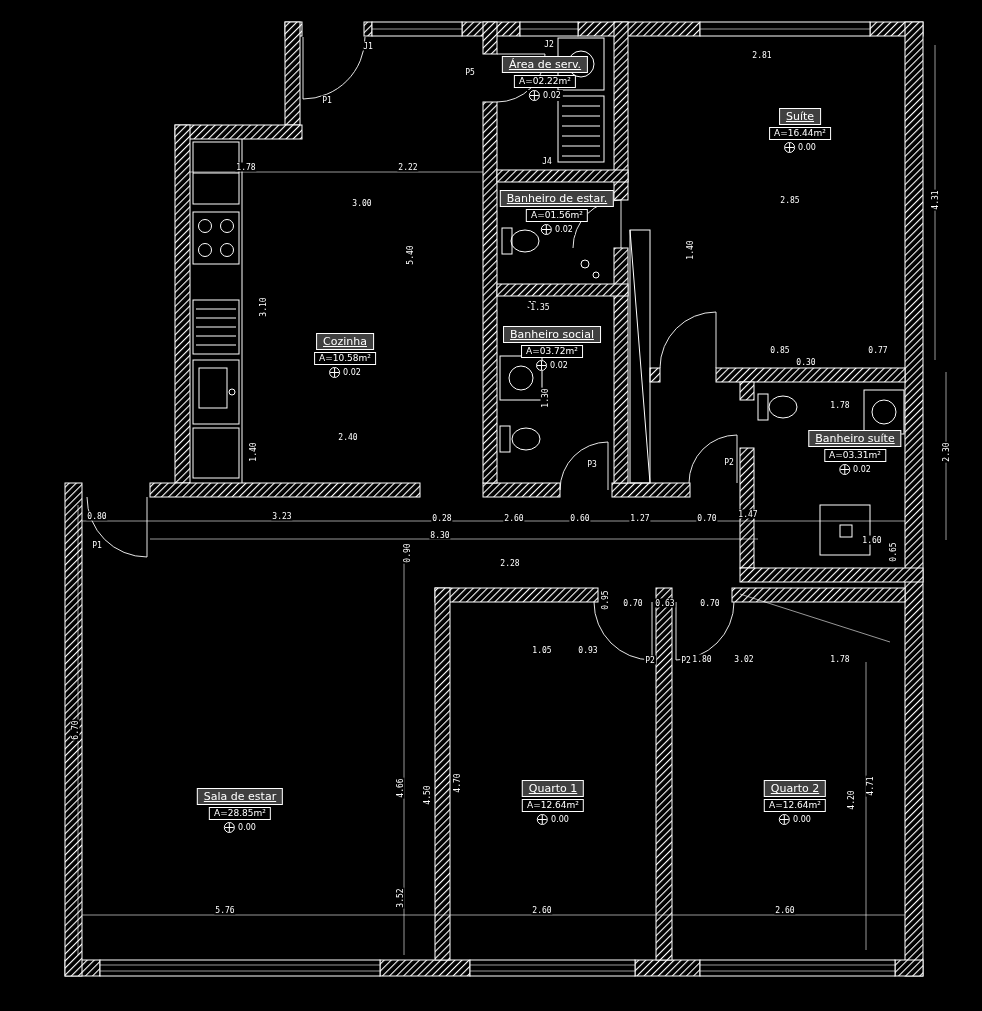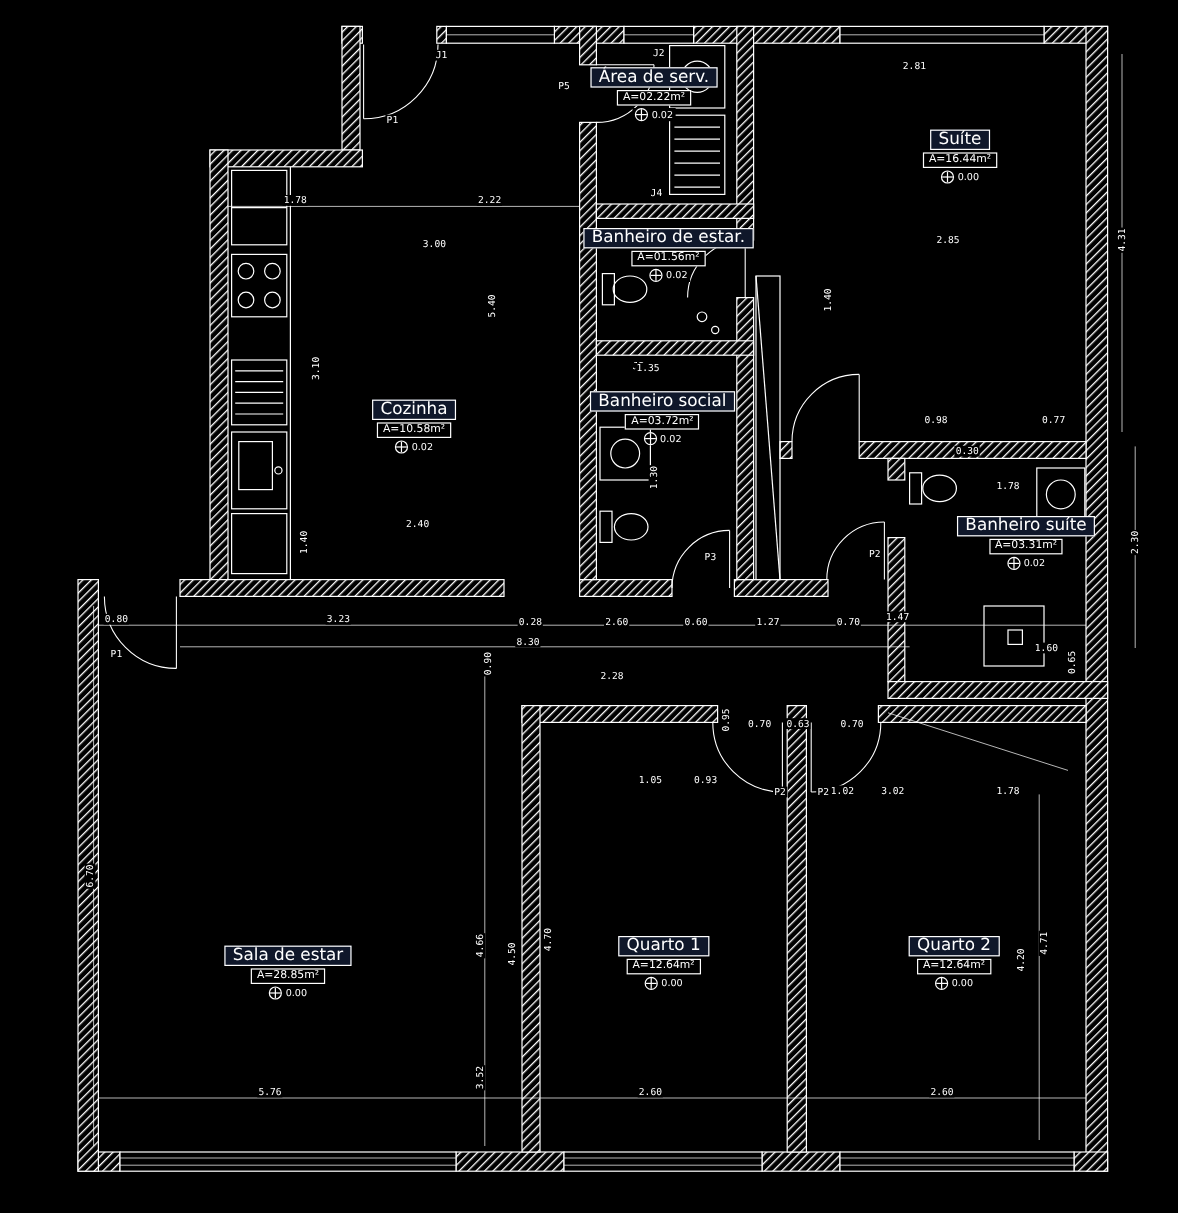--- a/index.html
+++ b/index.html
@@ -13,22 +13,22 @@
   .fix{stroke:#fff;stroke-width:1;fill:none;}
   .arc{stroke:#fff;stroke-width:.9;fill:none;}
   .dim{position:absolute;font-size:8px;line-height:9px;color:#fff;background:#000;
        padding:0 1px;white-space:nowrap;transform:translate(-50%,-50%);
        font-family:"DejaVu Sans Mono",monospace;}
   .dim.v{transform:translate(-50%,-50%) rotate(-90deg);}
   .tag{position:absolute;font-size:8px;line-height:9px;color:#fff;background:#000;
        padding:0 1px;transform:translate(-50%,-50%);font-family:"DejaVu Sans Mono",monospace;}
   .room-label{position:absolute;transform:translateX(-50%);display:flex;flex-direction:column;
        align-items:center;gap:2px;z-index:3;}
-  .room-name{font-size:14px;line-height:13px;border:1px solid #fff;background:#0f172a;
-       padding:1px 6px;white-space:nowrap;}
+  .room-name{font-size:11px;line-height:13px;border:1px solid #fff;background:#404040;
+       padding:1px 6px;white-space:nowrap;text-decoration:underline;}
   .room-area{font-size:9px;line-height:11px;border:1px solid #fff;background:#000;
        padding:0 4px;white-space:nowrap;}
   .lvl{display:flex;align-items:center;gap:3px;font-size:8px;background:#000;padding:0 2px;}
   .lvl-icon{width:9px;height:9px;border:1px solid #fff;border-radius:50%;
        background:linear-gradient(#fff,#fff) center/9px 1px no-repeat,
                   linear-gradient(#fff,#fff) center/1px 9px no-repeat;}
 </style>
 </head>
 <body>
 
@@ -284,22 +284,22 @@
     <span class="dim v" style="left:410px;top:255px">5.40</span>
     <span class="dim v" style="left:263px;top:307px">3.10</span>
     <span class="dim" style="left:348px;top:437px">2.40</span>
     <span class="dim v" style="left:253px;top:452px">1.40</span>
     <span class="dim" style="left:762px;top:55px">2.81</span>
     <span class="dim" style="left:790px;top:200px">2.85</span>
     <span class="dim v" style="left:935px;top:200px">4.31</span>
     <span class="dim v" style="left:690px;top:250px">1.40</span>
     <span class="dim" style="left:540px;top:307px">1.35</span>
     <span class="dim v" style="left:545px;top:398px">1.30</span>
-    <span class="dim" style="left:780px;top:350px">0.98</span>
-    <span class="dim" style="left:806px;top:376px">0.30</span>
+    <span class="dim" style="left:780px;top:350px">0.85</span>
+    <span class="dim" style="left:806px;top:362px">0.30</span>
     <span class="dim" style="left:878px;top:350px">0.77</span>
     <span class="dim" style="left:840px;top:405px">1.78</span>
     <span class="dim v" style="left:946px;top:452px">2.30</span>
     <span class="dim" style="left:872px;top:540px">1.60</span>
     <span class="dim v" style="left:893px;top:552px">0.65</span>
     <span class="dim" style="left:97px;top:516px">0.80</span>
     <span class="dim" style="left:282px;top:516px">3.23</span>
     <span class="dim" style="left:442px;top:518px">0.28</span>
     <span class="dim" style="left:514px;top:518px">2.60</span>
     <span class="dim" style="left:580px;top:518px">0.60</span>
@@ -308,21 +308,21 @@
     <span class="dim" style="left:748px;top:514px">1.47</span>
     <span class="dim" style="left:440px;top:535px">8.30</span>
     <span class="dim v" style="left:407px;top:553px">0.90</span>
     <span class="dim" style="left:510px;top:563px">2.28</span>
     <span class="dim v" style="left:605px;top:600px">0.95</span>
     <span class="dim" style="left:633px;top:603px">0.70</span>
     <span class="dim" style="left:665px;top:603px">0.63</span>
     <span class="dim" style="left:710px;top:603px">0.70</span>
     <span class="dim" style="left:542px;top:650px">1.05</span>
     <span class="dim" style="left:588px;top:650px">0.93</span>
-    <span class="dim" style="left:702px;top:659px">1.02</span>
+    <span class="dim" style="left:702px;top:659px">1.80</span>
     <span class="dim" style="left:744px;top:659px">3.02</span>
     <span class="dim" style="left:840px;top:659px">1.78</span>
     <span class="dim v" style="left:75px;top:730px">6.70</span>
     <span class="dim v" style="left:400px;top:788px">4.66</span>
     <span class="dim v" style="left:400px;top:898px">3.52</span>
     <span class="dim v" style="left:457px;top:783px">4.70</span>
     <span class="dim v" style="left:427px;top:795px">4.50</span>
     <span class="dim v" style="left:870px;top:786px">4.71</span>
     <span class="dim v" style="left:851px;top:800px">4.20</span>
     <span class="dim" style="left:225px;top:910px">5.76</span>

